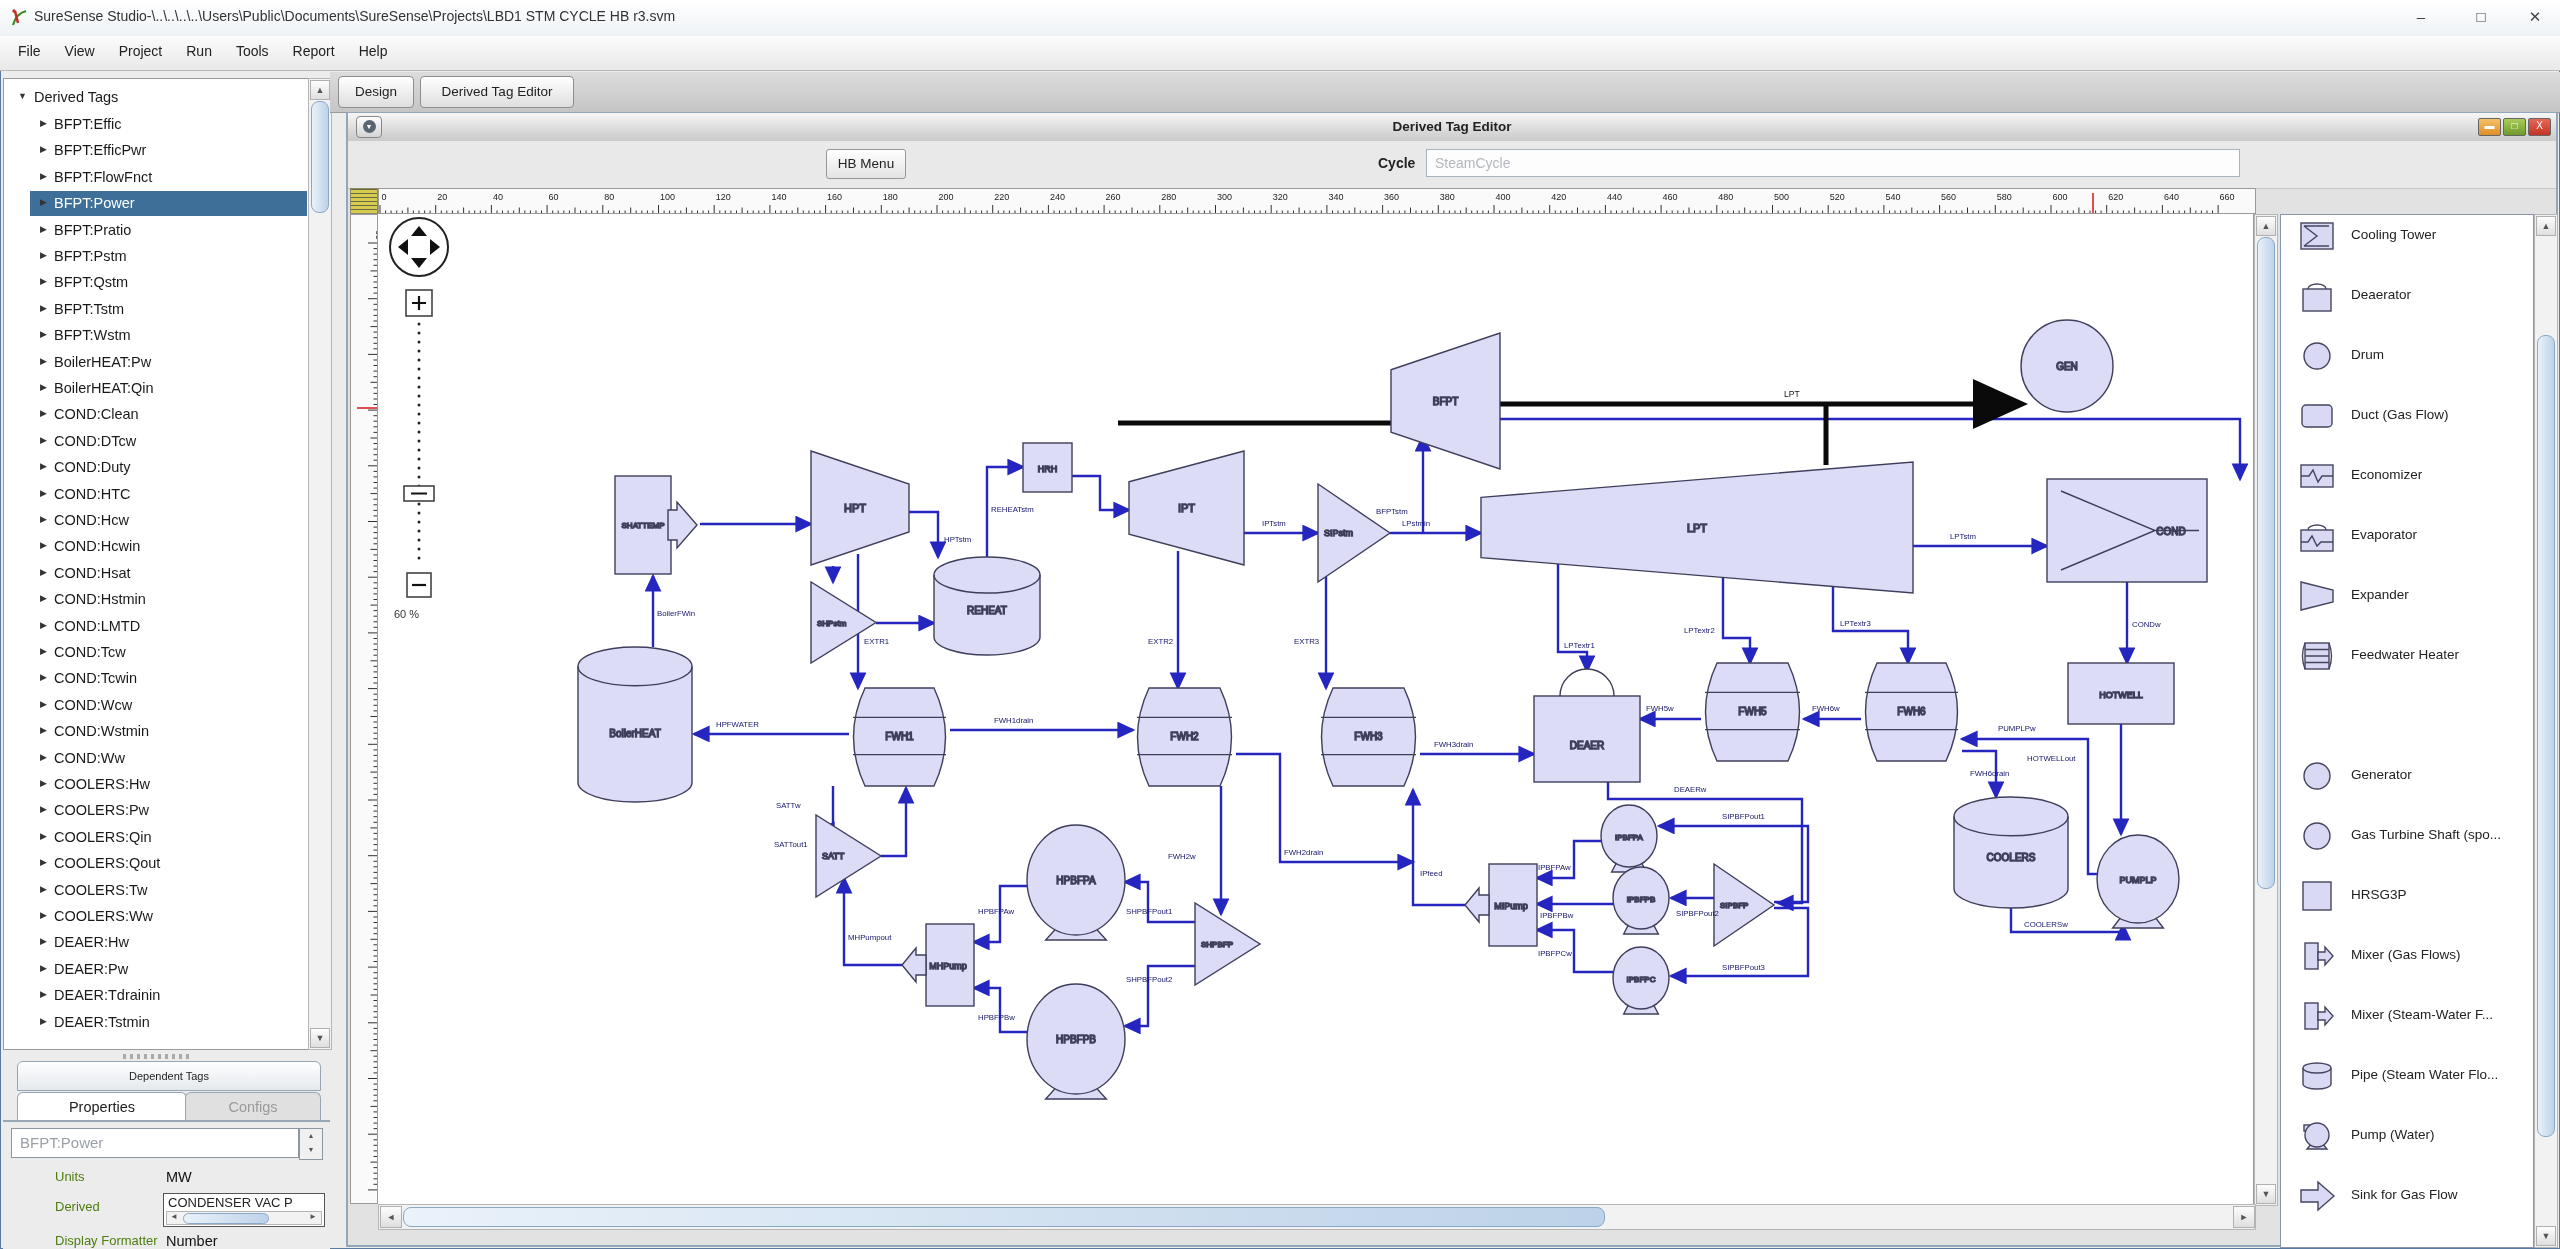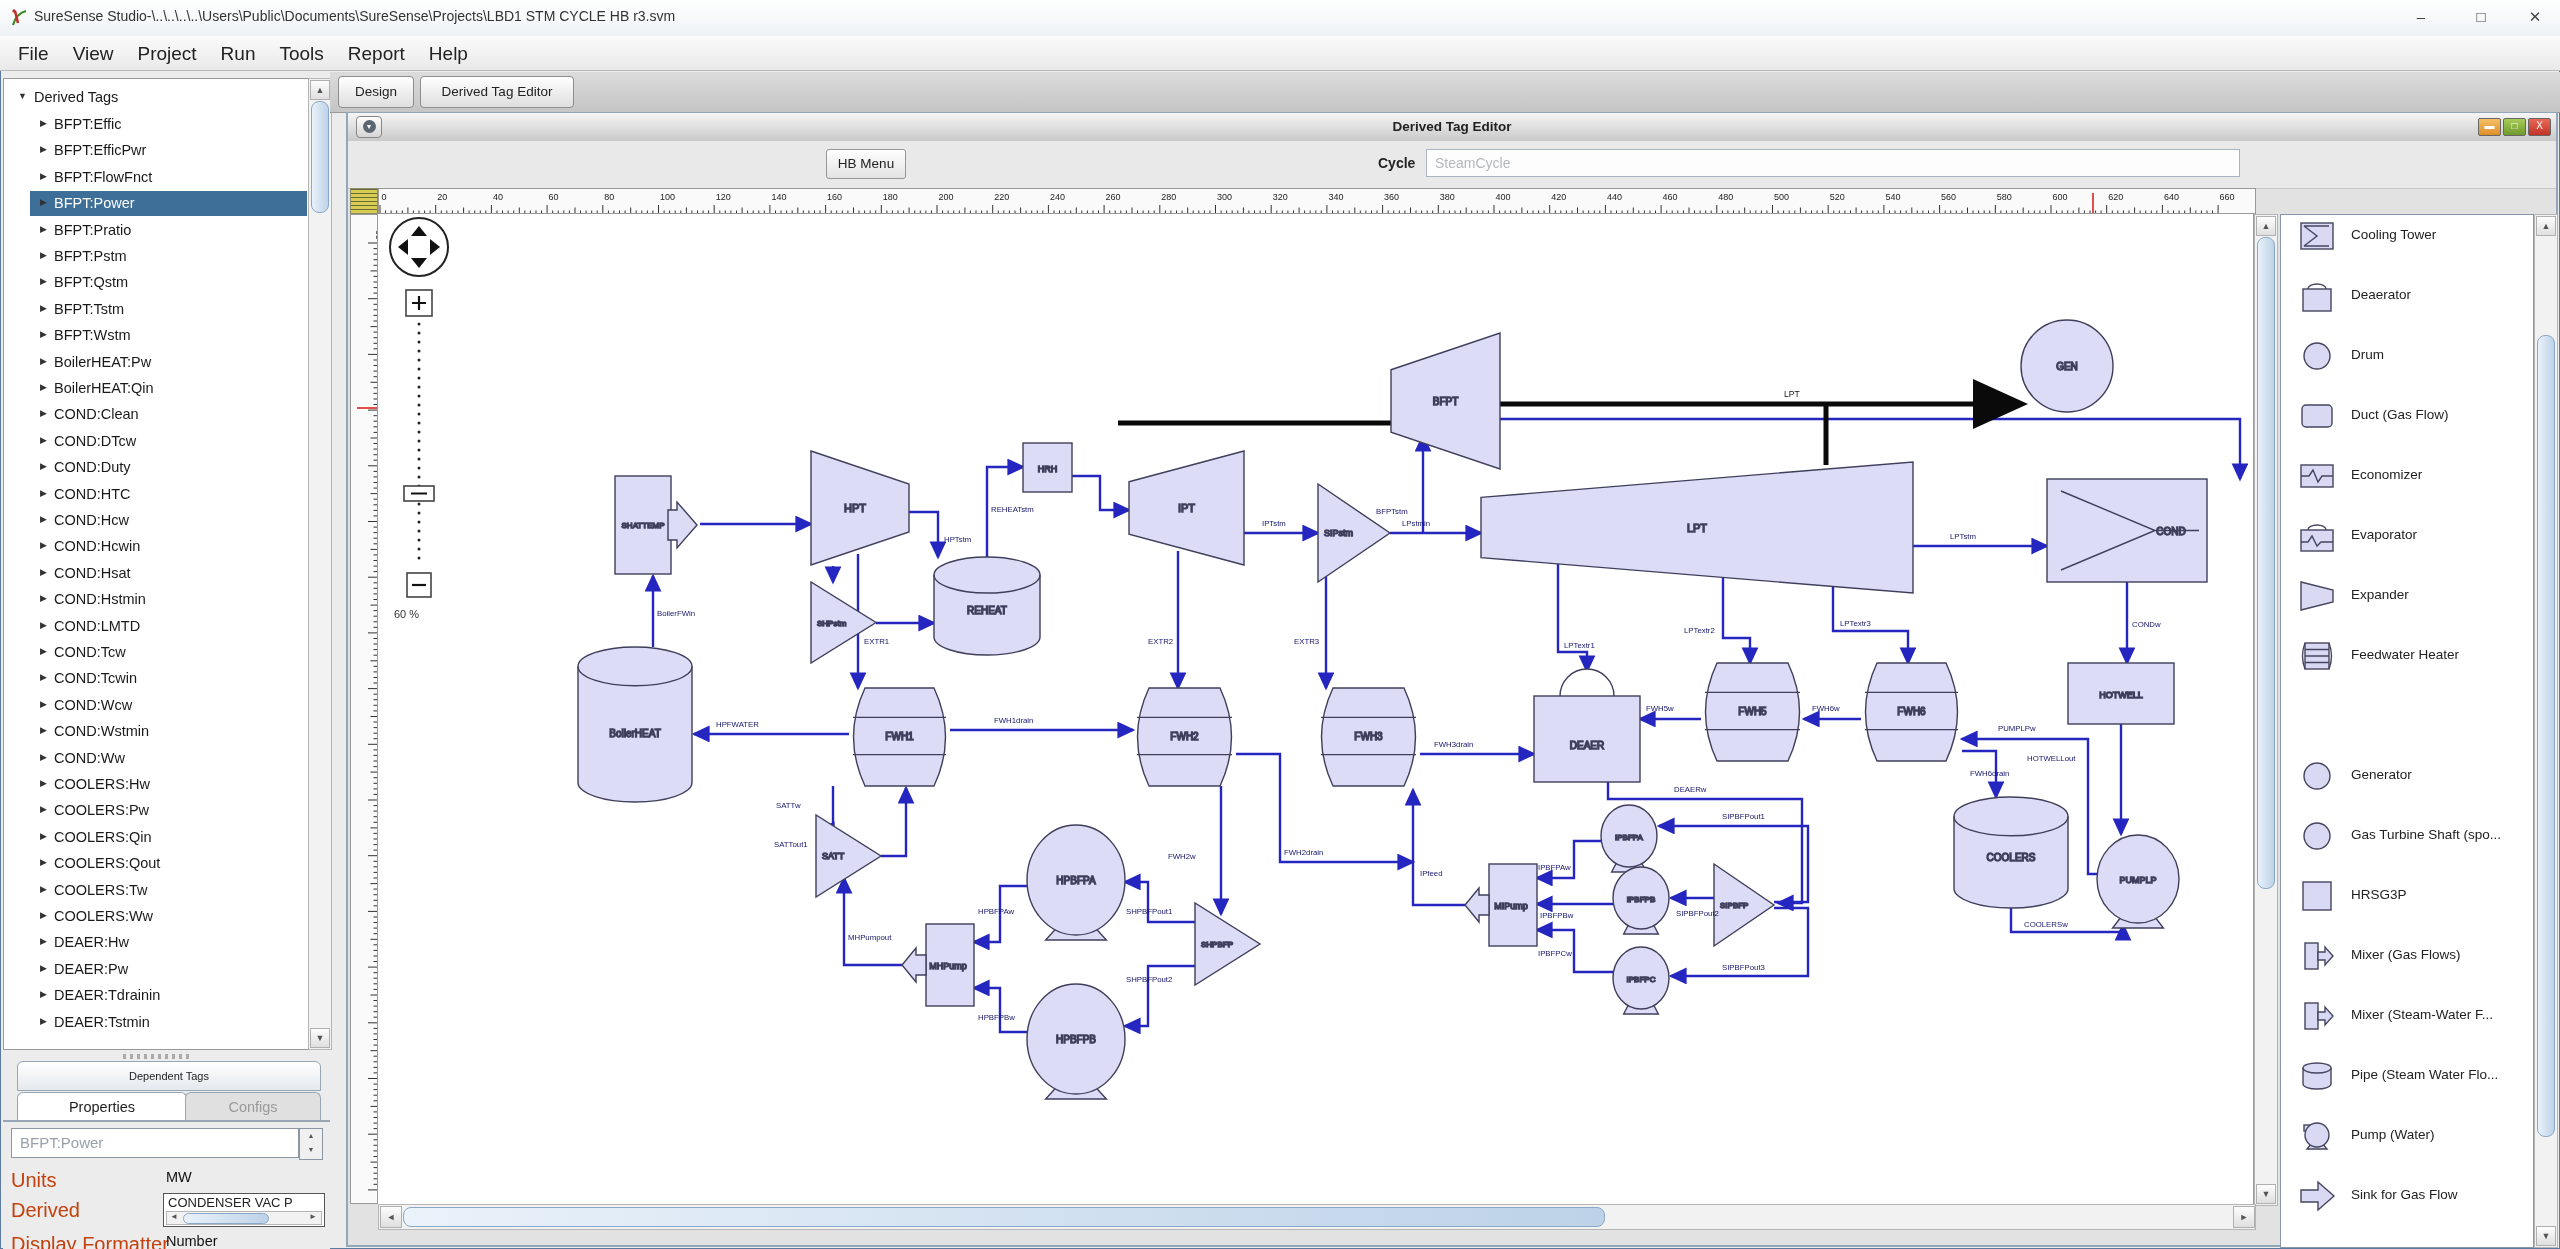--- a/index.html
+++ b/index.html
@@ -7,21 +7,21 @@
        font-family:"Liberation Sans",sans-serif;box-shadow:inset 0 0 0 1px #5a7aa0;}
   .abs{position:absolute;}
   
   #titlebar{left:0;top:0;width:2560px;height:36px;background:linear-gradient(#ffffff,#eef2f6);
             border-bottom:1px solid #c8ccd2;}
   #titletext{left:34px;top:8px;font-size:14px;color:#333;}
   .winctl{top:0;width:46px;height:34px;text-align:center;line-height:34px;font-size:15px;color:#444;cursor:default;}
   
   #menubar{left:0;top:36px;width:2560px;height:34px;background:linear-gradient(#fbfbfb,#e9e9e9);
            border-bottom:1px solid #b9b9b9;}
-  .menuitem{display:inline-block;padding:7px 12px;font-size:19px;color:#222;}
+  .menuitem{display:inline-block;padding:7px 12px;font-size:14px;color:#222;}
   .navarrow{top:44px;font-size:12px;color:#777;}
   
   #leftpanel{left:3px;top:76px;width:327px;height:1173px;}
   #treebox{left:0px;top:2px;width:305px;height:970px;background:#ffffff;border:1px solid #9a9a9a;overflow:hidden;}
   .trow{position:absolute;left:0;width:100%;height:26px;font-size:14.5px;color:#1a1a1a;white-space:nowrap;}
   .trow .arrow{position:absolute;font-size:9px;color:#333;top:6px;}
   .trow .lbl{position:absolute;top:4px;}
   .trow.sel .hl{position:absolute;left:26px;right:2px;top:0;height:25px;background:#3d6f99;}
   .trow.sel .lbl{color:#fff;}
   .vsb{background:#f2f2f2;border:1px solid #b5b5b5;}
@@ -29,21 +29,21 @@
            border:1px solid #8aa8c8;border-radius:8px;}
   .sbbtn{position:absolute;left:1px;text-align:center;color:#555;background:linear-gradient(#fdfdfd,#dfdfdf);
          border:1px solid #b0b0b0;font-size:9px;}
   
   #bottompanel{left:0;top:976px;width:327px;height:197px;background:#ececec;}
   .splitdots{left:120px;top:2px;width:70px;height:5px;background:repeating-linear-gradient(90deg,#aaa 0 3px,transparent 3px 7px);}
   .bigbtn{background:linear-gradient(#ffffff,#e4e9ee);border:1px solid #97a6b4;border-radius:6px 6px 0 0;
           text-align:center;font-size:11px;color:#222;}
   .ptab{border:1px solid #97a6b4;border-bottom:none;border-radius:6px 6px 0 0;text-align:center;font-size:14.5px;}
   .field{background:#fff;border:1px solid #8b97a3;font-size:15px;color:#9aa0a8;}
-  .proplabel{font-size:20px;color:#c2410c;}
+  .proplabel{font-size:13px;color:#4d7c0f;margin-left:44px;}
   .propval{font-size:14.5px;color:#111;}
   
   #tabstrip{left:330px;top:72px;width:2230px;height:40px;background:linear-gradient(#dcdcdc,#c5c5c5);
             border-bottom:1px solid #9a9a9a;}
   .tabbtn{position:absolute;top:4px;height:30px;line-height:30px;text-align:center;font-size:13.5px;color:#222;
           background:linear-gradient(#ffffff,#dedede);border:1px solid #8e8e8e;border-radius:4px;}
   #innerwin{left:346px;top:112px;width:2212px;height:1135px;background:#e2e2e2;border:2px solid #93a7bb;box-sizing:border-box;}
   #innertitle{left:0;top: -1px;width:2208px;height:28px;background:linear-gradient(#f6f6f6,#c9c9c9);
               border-bottom:1px solid #a2a2a2;}
   #innertitletext{width:100%;text-align:center;top:6px;font-size:13.5px;font-weight:bold;color:#222;}

